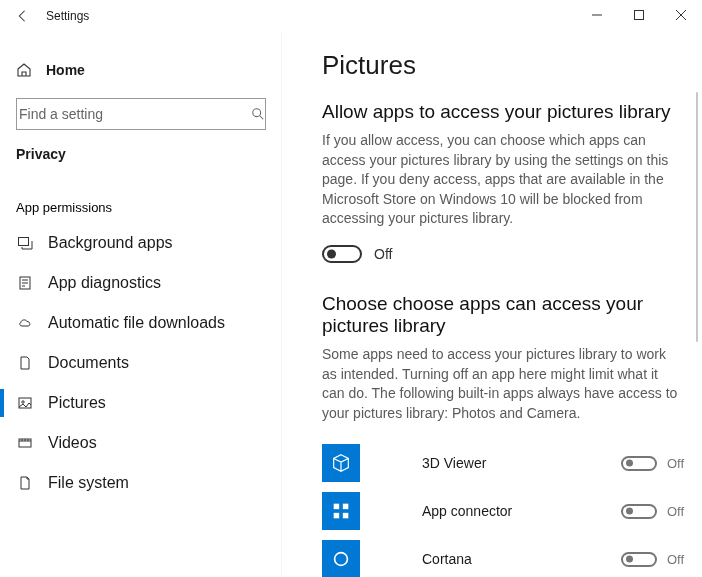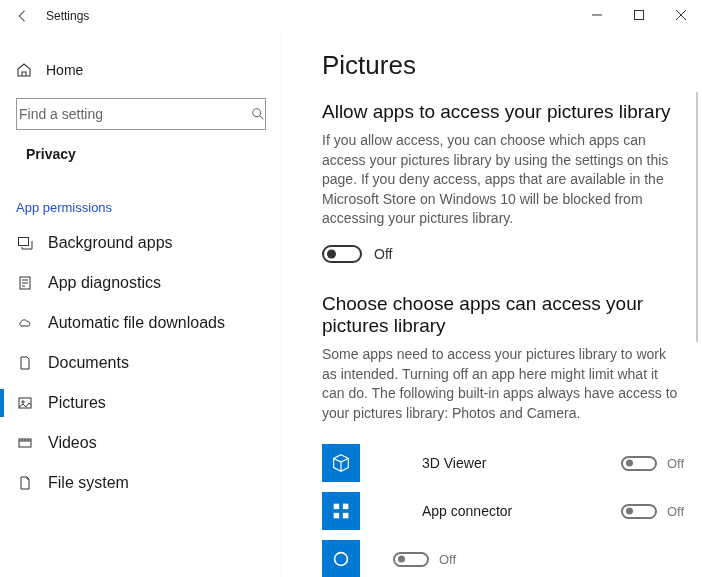--- a/index.html
+++ b/index.html
@@ -54,44 +54,44 @@
     position: relative;
   }
   .home {
     display: flex; align-items: center;
     height: 40px;
     padding: 0 16px;
     margin-top: 18px;
     gap: 14px;
     cursor: pointer;
   }
-  .home span { font-size: 14px; }
+  .home span { font-size: 14px; font-weight: bold; }
   .searchbox {
     margin: 8px 16px 0 16px;
     height: 32px;
     border: 1px solid #999;
     background: #fff;
     display: flex; align-items: center;
     padding: 0 0;
   }
   .searchbox input {
     flex: 1; border: none; outline: none;
     font-size: 14px;
     color: #333;
     background: transparent;
   }
   .searchbox input::placeholder { color: #666; }
   .category {
     font-size: 14px;
     font-weight: 600;
-    padding: 16px 16px 8px 26px;
+    padding: 16px 16px 8px 16px;
   }
   .section-label {
     font-size: 13px;
-    color: #1d4ed8;
+    color: #000000;
     padding: 30px 16px 8px 16px;
   }
   .nav-item {
     display: flex; align-items: center;
     height: 40px;
     padding: 0 16px;
     gap: 14px;
     cursor: pointer;
     position: relative;
   }
@@ -362,20 +362,21 @@
         <span class="toggle-label mini">Off</span>
       </div>
     </div>
 
     <div class="app-row">
       <div class="app-icon">
         <svg width="22" height="22" viewBox="0 0 24 24">
             <circle cx="12" cy="12" r="7" stroke="#fff" stroke-width="1.8" fill="none"></circle>
           </svg>
       </div>
+      <div class="app-name">Cortana</div>
       <div class="app-toggle-wrap">
         <div class="toggle mini off">
             <div class="knob"></div>
           </div>
         <span class="toggle-label mini">Off</span>
       </div>
     </div>
 
   </div>
 </div>

